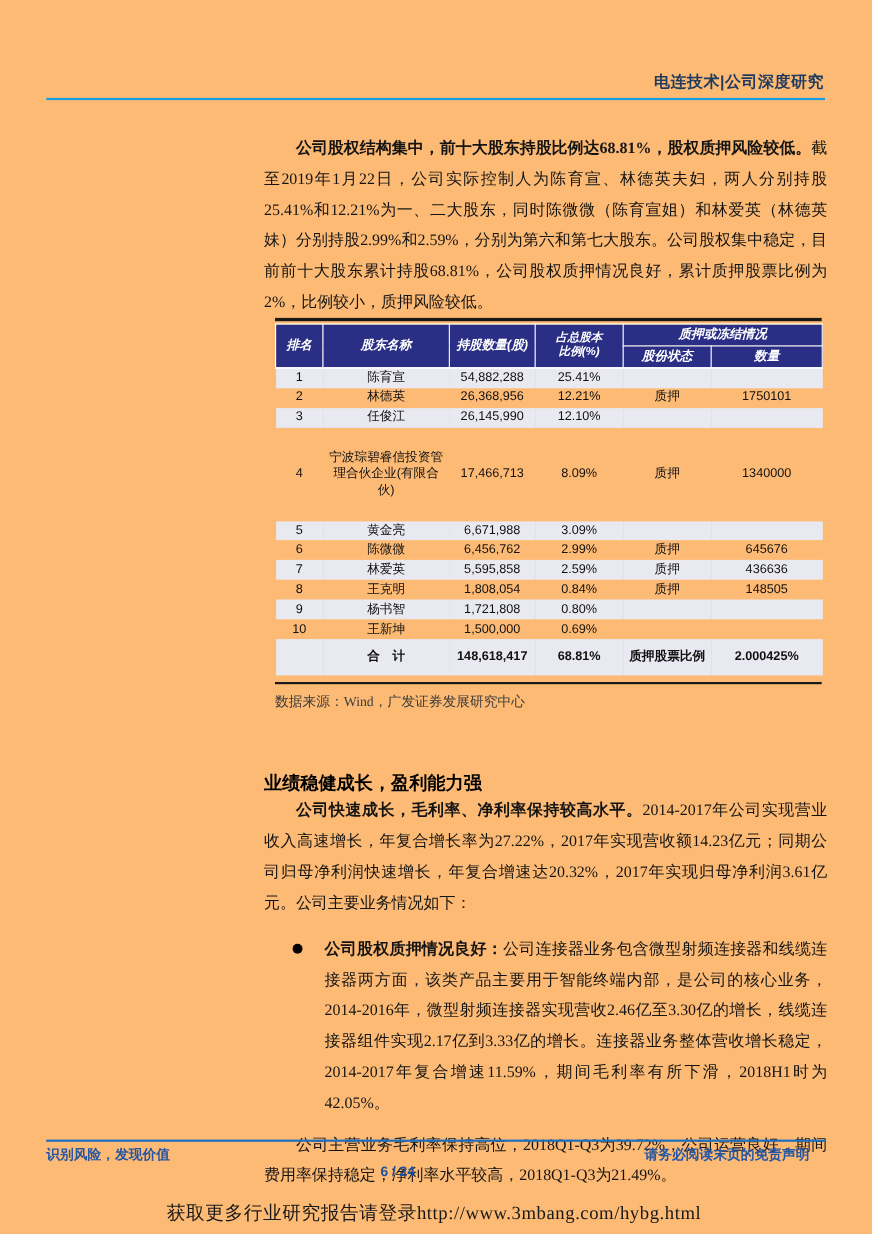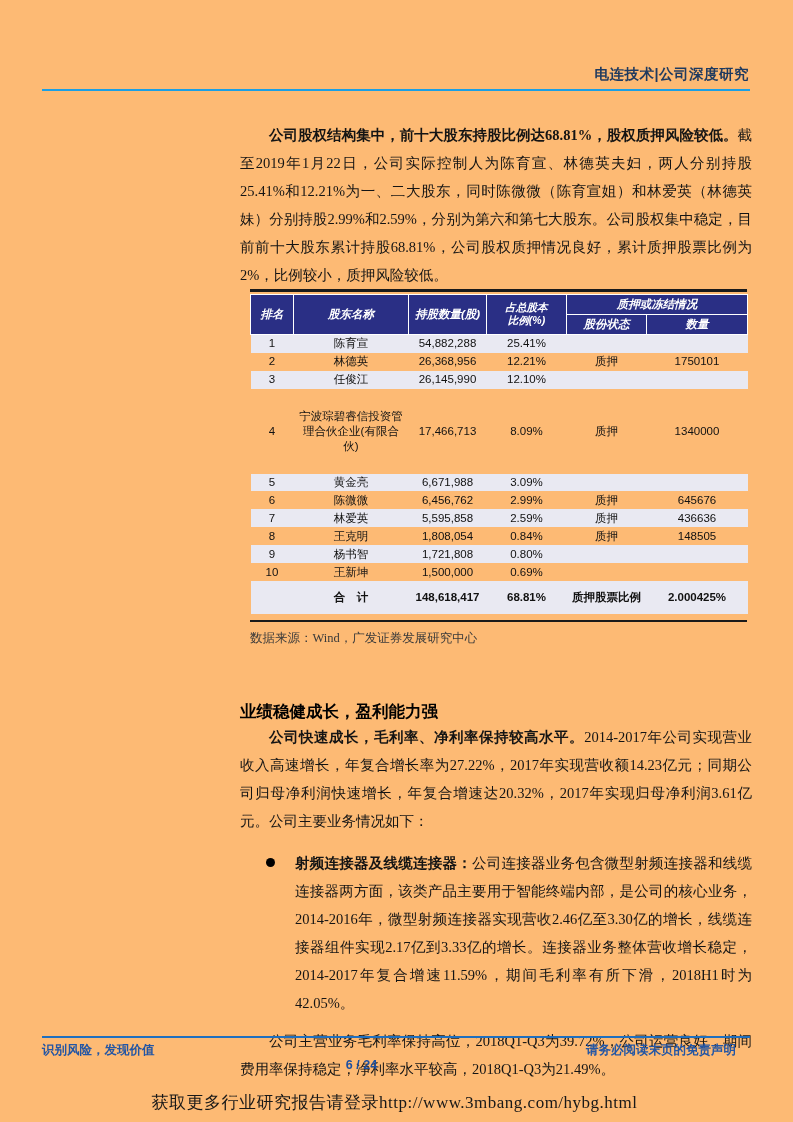--- a/index.html
+++ b/index.html
@@ -185,21 +185,21 @@
     </div>
     <div class="source-note">数据来源：Wind，广发证券发展研究中心</div>
 
     <div class="section-heading">业绩稳健成长，盈利能力强</div>
 
     <p class="body indent para2"><span class="lead">公司快速成长，毛利率、净利率保持较高水平。</span><span>2014-2017年公司实现营业收入高速增长，年复合增长率为27.22%，2017年实现营收额14.23亿元；同期公司归母净利润快速增长，年复合增速达20.32%，2017年实现归母净利润3.61亿元。公司主要业务情况如下：</span></p>
 
     <div class="bullets">
       <div class="bullet">
         <span class="dot"></span>
-        <p class="body"><span class="lead">射频连接器及线缆连接器：</span><span>公司连接器业务包含微型射频连接器和线缆连接器两方面，该类产品主要用于智能终端内部，是公司的核心业务，2014-2016年，微型射频连接器实现营收2.46亿至3.30亿的增长，线缆连接器组件实现2.17亿到3.33亿的增长。连接器业务整体营收增长稳定，2014-2017年复合增速11.59%，期间毛利率有所下滑，2018H1时为42.05%。</span></p>
+        <p class="body"><span class="lead">公司股权质押情况良好：</span><span>公司连接器业务包含微型射频连接器和线缆连接器两方面，该类产品主要用于智能终端内部，是公司的核心业务，2014-2016年，微型射频连接器实现营收2.46亿至3.30亿的增长，线缆连接器组件实现2.17亿到3.33亿的增长。连接器业务整体营收增长稳定，2014-2017年复合增速11.59%，期间毛利率有所下滑，2018H1时为42.05%。</span></p>
       </div>
     </div>
 
     <p class="body indent para3">公司主营业务毛利率保持高位，2018Q1-Q3为39.72%，公司运营良好，期间费用率保持稳定，净利率水平较高，2018Q1-Q3为21.49%。</p>
 
   </div>
 
   <div class="footer-rule"></div>
   <div class="footer-left">识别风险，发现价值</div>
   <div class="footer-right">请务必阅读末页的免责声明</div>

